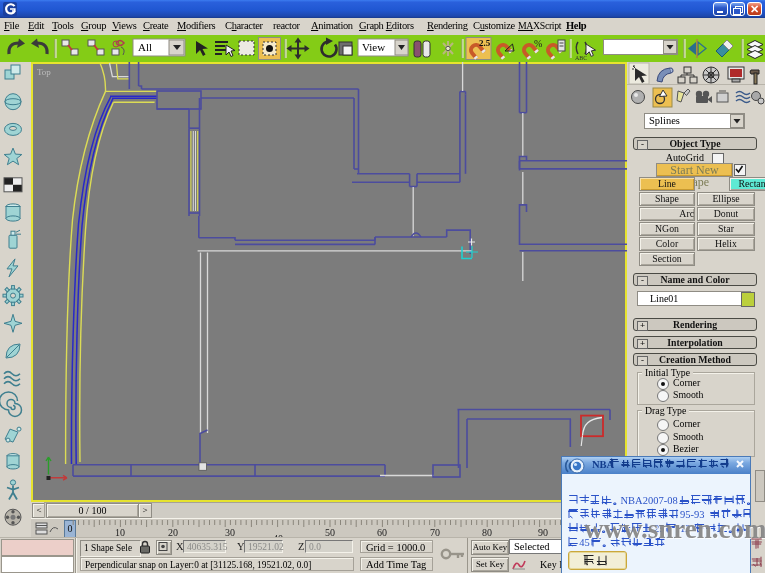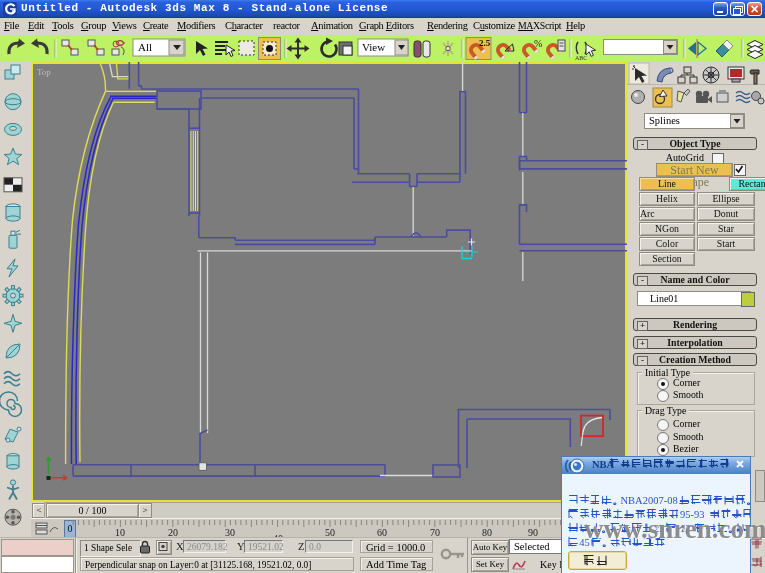--- a/index.html
+++ b/index.html
@@ -6,21 +6,20 @@
 .abs{position:absolute;}
 .btn3{background:#d8d4cb;border:1px solid #8f8c84;box-shadow:inset 1px 1px 0 #f4f2ea, inset -1px -1px 0 #a9a59b;}
 .sunk{background:#d8d4cb;border-top:1px solid #8f8c84;border-left:1px solid #8f8c84;border-bottom:1px solid #f4f2ea;border-right:1px solid #f4f2ea;}
 </style></head><body>
 <div class="abs" style="left:0;top:0;width:765px;height:18px;background:linear-gradient(180deg,#3c7cf0 0%,#2a60dc 12%,#2057d2 55%,#1c47ae 90%,#16398c 100%);">
 <svg class="abs" style="left:3px;top:2px" width="14" height="14" viewBox="0 0 14 14">
       <rect width="14" height="14" rx="2" fill="#1a3f9e"></rect>
       <path d="M11.5 4.2A4.6 4.6 0 1 0 11.8 9" stroke="#fff" stroke-width="2.2" fill="none"></path>
       <path d="M7 7h4.8v2H9" stroke="#fff" stroke-width="1.6" fill="none"></path>
     </svg>
-<div class="abs" style="left:21px;top:2px;color:#fff;font-family:'Liberation Mono',monospace;font-weight:bold;font-size:11px;letter-spacing:0.6px;">Untitled - Autodesk 3ds Max 8  - Stand-alone License</div>
 <div class="abs" style="left:713px;top:2px;width:15px;height:14px;border-radius:3px;background:linear-gradient(180deg,#7da8f2,#2a57c8 40%,#1c44a8);border:1px solid #fff;box-sizing:border-box;">
       <div class="abs" style="left:3px;top:8px;width:6px;height:2px;background:#fff"></div>
     </div>
 <div class="abs" style="left:730px;top:2px;width:15px;height:14px;border-radius:3px;background:linear-gradient(180deg,#7da8f2,#2a57c8 40%,#1c44a8);border:1px solid #fff;box-sizing:border-box;">
       <div class="abs" style="left:4px;top:3px;width:6px;height:5px;border:1px solid #fff"></div>
       <div class="abs" style="left:2px;top:5px;width:6px;height:5px;border:1px solid #fff;background:#2a57c8"></div>
     </div>
 <div class="abs" style="left:747px;top:2px;width:15px;height:14px;border-radius:3px;background:linear-gradient(180deg,#f0a088,#d9512c 40%,#b83a1a);border:1px solid #fff;box-sizing:border-box;color:#fff;font-weight:bold;font-size:11px;text-align:center;line-height:12px;">✕</div>
 </div>
 <div class="abs" style="left:0;top:18px;width:765px;height:17px;background:#d8d4cb;border-bottom:1px solid #b8b4aa;">
@@ -31,23 +30,23 @@
     <div class="abs" style="left:112px;top:2px;font-size:10.5px;letter-spacing:-0.35px;color:#000;"><u>V</u>iews</div>
     <div class="abs" style="left:143px;top:2px;font-size:10.5px;letter-spacing:-0.35px;color:#000;"><u>C</u>reate</div>
     <div class="abs" style="left:177px;top:2px;font-size:10.5px;letter-spacing:-0.35px;color:#000;"><u>M</u>odifiers</div>
     <div class="abs" style="left:225px;top:2px;font-size:10.5px;letter-spacing:-0.35px;color:#000;">C<u>h</u>aracter</div>
     <div class="abs" style="left:273px;top:2px;font-size:10.5px;letter-spacing:-0.35px;color:#000;">reactor</div>
     <div class="abs" style="left:311px;top:2px;font-size:10.5px;letter-spacing:-0.35px;color:#000;"><u>A</u>nimation</div>
     <div class="abs" style="left:359px;top:2px;font-size:10.5px;letter-spacing:-0.35px;color:#000;"><u>G</u>raph <u>E</u>ditors</div>
     <div class="abs" style="left:427px;top:2px;font-size:10.5px;letter-spacing:-0.35px;color:#000;"><u>R</u>endering</div>
     <div class="abs" style="left:473px;top:2px;font-size:10.5px;letter-spacing:-0.35px;color:#000;">C<u>u</u>stomize</div>
     <div class="abs" style="left:518px;top:2px;font-size:9.8px;letter-spacing:-0.35px;color:#000;"><u>MA</u>XScript</div>
-    <div class="abs" style="left:566px;top:2px;font-size:10.5px;letter-spacing:-0.35px;color:#000;"><u>H</u>elp</div>
-  </div>
-<div class="abs" style="left:0;top:35px;width:765px;height:27px;background:#bef264;border-bottom:1px solid #9a968c;">
+    <div class="abs" style="left:566px;top:2px;font-size:10.5px;letter-spacing:-0.35px;color:#000;font-weight:bold;"><u>H</u>elp</div>
+  </div>
+<div class="abs" style="left:0;top:35px;width:765px;height:27px;background:#84cc16;border-bottom:1px solid #9a968c;">
     <svg class="abs" style="left:0;top:0" width="765" height="27" viewBox="0 0 765 27">
       <path d="M9 19 q-1 -11 10 -11" stroke="#3a3a3a" stroke-width="3.2" fill="none"></path>
       <path d="M19 3.5 l6 5 l-8 4.5 z" fill="#3a3a3a"></path>
       <path d="M47 19 q1 -11 -10 -11" stroke="#3a3a3a" stroke-width="3.2" fill="none"></path>
       <path d="M37 3.5 l-6 5 l8 4.5 z" fill="#3a3a3a"></path>
       <line x1="55" y1="4" x2="55" y2="23" stroke="#9a968c"></line>
       <line x1="56" y1="4" x2="56" y2="23" stroke="#f4f2ea"></line>
       <rect x="62" y="5" width="7" height="6" fill="#e8e8e8" stroke="#555"></rect>
       <rect x="71" y="14" width="7" height="6" fill="#e8e8e8" stroke="#555"></rect>
       <line x1="68" y1="10" x2="72" y2="15" stroke="#c03a3a" stroke-width="2"></line>
@@ -372,28 +371,28 @@
     <div class="abs" style="left:6px;top:75px;width:122px;height:11px;background:#ccc8bf;border:1px solid #4a4a44;border-radius:3px;font-size:9.8px;font-weight:bold;text-align:center;color:#111;line-height:11px;">Object Type<div class="abs" style="left:3px;top:1.5px;width:9px;height:8px;background:#d8d4cb;border:1px solid #666;line-height:6px;font-size:9px;font-weight:bold;text-align:center;">-</div></div>
     <div class="abs" style="left:32px;top:90px;width:45px;text-align:right;font-size:10px;">AutoGrid</div>
     <div class="abs" style="left:85px;top:91px;width:10px;height:10px;background:#f4f4f4;border:1px solid #666;"></div>
     <div class="abs" style="left:29px;top:101px;width:75px;height:12px;background:#ecbf51;border:1px solid #8f8c84;box-shadow:inset -1px -1px 0 #c89a30;font-size:12px;text-align:center;color:#7c7c55;line-height:12px;">Start New Shape</div>
     <div class="abs" style="left:107px;top:102px;width:10px;height:10px;background:#f4f4f4;border:1px solid #666;"></div>
     <svg class="abs" style="left:107px;top:102px" width="10" height="10">
       <path d="M2 5 l2.5 3 l4 -6" stroke="#111" stroke-width="1.6" fill="none"></path>
     </svg>
     <div class="abs" style="left:12px;top:114.5px;width:54px;height:12.5px;background:#ecbf51;border:1px solid #8f8c84;box-shadow:inset 1px 1px 0 #f8e0a8, inset -1px -1px 0 #c89a30;font-size:9.8px;text-align:center;line-height:12.5px;color:#111;">Line</div>
     <div class="abs" style="left:70px;top:114.5px;width:56px;height:12.5px;background:#5eead4;border:1px solid #8f8c84;box-shadow:inset 1px 1px 0 #f4f2ea, inset -1px -1px 0 #a9a59b;font-size:9.8px;text-align:center;line-height:12.5px;color:#111;margin-left:32px;">Rectangle</div>
-    <div class="abs" style="left:12px;top:129.5px;width:54px;height:12.5px;background:#d8d4cb;border:1px solid #8f8c84;box-shadow:inset 1px 1px 0 #f4f2ea, inset -1px -1px 0 #a9a59b;font-size:9.8px;text-align:center;line-height:12.5px;color:#111;">Helix</div>
+    <div class="abs" style="left:12px;top:129.5px;width:54px;height:12.5px;background:#d8d4cb;border:1px solid #8f8c84;box-shadow:inset 1px 1px 0 #f4f2ea, inset -1px -1px 0 #a9a59b;font-size:9.8px;text-align:center;line-height:12.5px;color:#111;">Shape</div>
     <div class="abs" style="left:70px;top:129.5px;width:56px;height:12.5px;background:#d8d4cb;border:1px solid #8f8c84;box-shadow:inset 1px 1px 0 #f4f2ea, inset -1px -1px 0 #a9a59b;font-size:9.8px;text-align:center;line-height:12.5px;color:#111;">Ellipse</div>
-    <div class="abs" style="left:12px;top:144.5px;width:54px;height:12.5px;background:#d8d4cb;border:1px solid #8f8c84;box-shadow:inset 1px 1px 0 #f4f2ea, inset -1px -1px 0 #a9a59b;font-size:9.8px;text-align:left;line-height:12.5px;color:#111;">Arc</div>
+    <div class="abs" style="left:12px;top:144.5px;width:54px;height:12.5px;background:#d8d4cb;border:1px solid #8f8c84;box-shadow:inset 1px 1px 0 #f4f2ea, inset -1px -1px 0 #a9a59b;font-size:9.8px;text-align:right;line-height:12.5px;color:#111;">Arc</div>
     <div class="abs" style="left:70px;top:144.5px;width:56px;height:12.5px;background:#d8d4cb;border:1px solid #8f8c84;box-shadow:inset 1px 1px 0 #f4f2ea, inset -1px -1px 0 #a9a59b;font-size:9.8px;text-align:center;line-height:12.5px;color:#111;">Donut</div>
     <div class="abs" style="left:12px;top:159.5px;width:54px;height:12.5px;background:#d8d4cb;border:1px solid #8f8c84;box-shadow:inset 1px 1px 0 #f4f2ea, inset -1px -1px 0 #a9a59b;font-size:9.8px;text-align:center;line-height:12.5px;color:#111;">NGon</div>
     <div class="abs" style="left:70px;top:159.5px;width:56px;height:12.5px;background:#d8d4cb;border:1px solid #8f8c84;box-shadow:inset 1px 1px 0 #f4f2ea, inset -1px -1px 0 #a9a59b;font-size:9.8px;text-align:center;line-height:12.5px;color:#111;">Star</div>
     <div class="abs" style="left:12px;top:174.5px;width:54px;height:12.5px;background:#d8d4cb;border:1px solid #8f8c84;box-shadow:inset 1px 1px 0 #f4f2ea, inset -1px -1px 0 #a9a59b;font-size:9.8px;text-align:center;line-height:12.5px;color:#111;">Color</div>
-    <div class="abs" style="left:70px;top:174.5px;width:56px;height:12.5px;background:#d8d4cb;border:1px solid #8f8c84;box-shadow:inset 1px 1px 0 #f4f2ea, inset -1px -1px 0 #a9a59b;font-size:9.8px;text-align:center;line-height:12.5px;color:#111;">Start</div>
+    <div class="abs" style="left:70px;top:174.5px;width:56px;height:12.5px;background:#d8d4cb;border:1px solid #8f8c84;box-shadow:inset 1px 1px 0 #f4f2ea, inset -1px -1px 0 #a9a59b;font-size:9.8px;text-align:center;line-height:12.5px;color:#111;">Helix</div>
     <div class="abs" style="left:12px;top:189.5px;width:54px;height:12.5px;background:#d8d4cb;border:1px solid #8f8c84;box-shadow:inset 1px 1px 0 #f4f2ea, inset -1px -1px 0 #a9a59b;font-size:9.8px;text-align:center;line-height:12.5px;color:#111;">Section</div>
     <div class="abs" style="left:6px;top:211px;width:122px;height:11px;background:#ccc8bf;border:1px solid #4a4a44;border-radius:3px;font-size:9.8px;font-weight:bold;text-align:center;color:#111;line-height:11px;">Name and Color<div class="abs" style="left:3px;top:1.5px;width:9px;height:8px;background:#d8d4cb;border:1px solid #666;line-height:6px;font-size:9px;font-weight:bold;text-align:center;">-</div></div>
     <div class="abs" style="left:10px;top:229px;width:100px;height:13px;background:#fff;border:1px solid #8f8c84;font-size:10px;padding-left:12px;line-height:14px;">Line01</div>
     <div class="abs" style="left:114px;top:229.5px;width:12px;height:13px;background:#bbcf3c;border:1px solid #666;"></div>
     <div class="abs" style="left:6px;top:256px;width:122px;height:11px;background:#ccc8bf;border:1px solid #4a4a44;border-radius:3px;font-size:9.8px;font-weight:bold;text-align:center;color:#111;line-height:11px;">Rendering<div class="abs" style="left:3px;top:1.5px;width:9px;height:8px;background:#d8d4cb;border:1px solid #666;line-height:6px;font-size:9px;font-weight:bold;text-align:center;">+</div></div>
     <div class="abs" style="left:6px;top:274px;width:122px;height:11px;background:#ccc8bf;border:1px solid #4a4a44;border-radius:3px;font-size:9.8px;font-weight:bold;text-align:center;color:#111;line-height:11px;">Interpolation<div class="abs" style="left:3px;top:1.5px;width:9px;height:8px;background:#d8d4cb;border:1px solid #666;line-height:6px;font-size:9px;font-weight:bold;text-align:center;">+</div></div>
     <div class="abs" style="left:6px;top:291px;width:122px;height:11px;background:#ccc8bf;border:1px solid #4a4a44;border-radius:3px;font-size:9.8px;font-weight:bold;text-align:center;color:#111;line-height:11px;">Creation Method<div class="abs" style="left:3px;top:1.5px;width:9px;height:8px;background:#d8d4cb;border:1px solid #666;line-height:6px;font-size:9px;font-weight:bold;text-align:center;">-</div></div>
     <div class="abs" style="left:10px;top:310px;width:116px;height:31px;border:1px solid #aaa69c;box-shadow:inset 1px 1px 0 #f4f2ea;"></div>
     <div class="abs" style="left:15px;top:305px;background:#d8d4cb;padding:0 3px;font-size:9.8px;">Initial Type</div>
     <div class="abs" style="left:30px;top:316px;width:10px;height:10px;border-radius:50%;background:#f6f6f6;border:1px solid #777;">
@@ -537,39 +536,39 @@
       <line x1="592.4" y1="1" x2="592.4" y2="6" stroke="#8a867c"></line>
     </svg>
     <div class="abs" style="left:79px;top:8px;width:20px;text-align:center;font-size:10px;color:#222;">10</div>
     <div class="abs" style="left:132px;top:8px;width:20px;text-align:center;font-size:10px;color:#222;">20</div>
     <div class="abs" style="left:184px;top:8px;width:20px;text-align:right;font-size:10px;color:#222;">30</div>
     <div class="abs" style="left:237px;top:14px;width:20px;text-align:center;font-size:10px;color:#222;">40</div>
     <div class="abs" style="left:289px;top:8px;width:20px;text-align:center;font-size:10px;color:#222;">50</div>
     <div class="abs" style="left:341px;top:8px;width:20px;text-align:center;font-size:10px;color:#222;">60</div>
     <div class="abs" style="left:394px;top:8px;width:20px;text-align:center;font-size:10px;color:#222;">70</div>
     <div class="abs" style="left:446px;top:8px;width:20px;text-align:center;font-size:10px;color:#222;">80</div>
-    <div class="abs" style="left:492px;top:8px;width:20px;text-align:center;font-size:10px;color:#222;font-family:Liberation Serif, serif;">90</div>
+    <div class="abs" style="left:507px;top:8px;width:20px;text-align:left;font-size:10px;color:#222;font-family:Liberation Serif, serif;">90</div>
   </div>
 <div class="abs" style="left:0;top:537px;width:765px;height:36px;background:#d8d4cb;border-top:1px solid #b8b4aa;">
     <div class="abs" style="left:1px;top:1px;width:71px;height:15px;background:#eccfc9;border:1px solid #9a968c;"></div>
     <div class="abs" style="left:1px;top:18px;width:71px;height:15px;background:#fff;border:1px solid #9a968c;"></div>
     <div class="abs" style="left:75px;top:0;width:1px;height:36px;background:#9a968c;"></div>
     <div class="abs" style="left:76px;top:0;width:1px;height:36px;background:#f4f2ea;"></div>
     <div class="abs sunk" style="left:80px;top:2px;width:56px;height:13px;font-size:9.3px;padding:2px 0 0 3px;">1 Shape Sele</div>
     <svg class="abs" style="left:139px;top:2px" width="12" height="14">
       <rect x="1.5" y="6" width="9" height="7" rx="1" fill="#6a6a66" stroke="#222"></rect>
       <path d="M3.5 6 v-2 a2.5 2.5 0 0 1 5 0 v2" fill="none" stroke="#333" stroke-width="1.4"></path>
     </svg>
     <div class="abs btn3" style="left:156px;top:1.5px;width:14px;height:13px;"></div>
     <svg class="abs" style="left:156px;top:1.5px" width="14" height="13">
       <rect x="3" y="2.5" width="8" height="8" fill="none" stroke="#444"></rect>
       <circle cx="7" cy="6.5" r="1.8" fill="#444"></circle>
     </svg>
     <div class="abs" style="left:176px;top:3px;font-size:10.5px;color:#222;">X:</div>
-    <div class="abs" style="left:183px;top:1.5px;width:43px;height:13px;background:#d4d2ca;border:1px solid #777;border-bottom-color:#f4f2ea;border-right-color:#f4f2ea;font-size:9.5px;color:#8a8a88;padding:1.5px 0 0 3px;box-sizing:border-box;">26079.182</div>
+    <div class="abs" style="left:183px;top:1.5px;width:43px;height:13px;background:#d4d2ca;border:1px solid #777;border-bottom-color:#f4f2ea;border-right-color:#f4f2ea;font-size:9.5px;color:#8a8a88;padding:1.5px 0 0 3px;box-sizing:border-box;">40635.315</div>
     <div class="abs" style="left:237px;top:3px;font-size:10.5px;color:#222;">Y:</div>
     <div class="abs" style="left:244px;top:1.5px;width:39px;height:13px;background:#d4d2ca;border:1px solid #777;border-bottom-color:#f4f2ea;border-right-color:#f4f2ea;font-size:9.5px;color:#8a8a88;padding:1.5px 0 0 3px;box-sizing:border-box;">19521.02</div>
     <div class="abs" style="left:298px;top:3px;font-size:10.5px;color:#222;">Z:</div>
     <div class="abs" style="left:305px;top:1.5px;width:48px;height:13px;background:#d4d2ca;border:1px solid #777;border-bottom-color:#f4f2ea;border-right-color:#f4f2ea;font-size:9.5px;color:#8a8a88;padding:1.5px 0 0 3px;box-sizing:border-box;">0.0</div>
     <div class="abs" style="left:360px;top:1.5px;width:73px;height:13.5px;border:1px solid #a5a198;box-shadow:inset 1px 1px 0 #f4f2ea;font-size:10.5px;padding:1px 0 0 5px;box-sizing:border-box;">Grid = 1000.0</div>
     <svg class="abs" style="left:440px;top:10px" width="26" height="14">
       <circle cx="6" cy="6" r="4.2" fill="none" stroke="#98948a" stroke-width="2.4"></circle>
       <line x1="10" y1="6" x2="24" y2="6" stroke="#98948a" stroke-width="2.4"></line>
       <line x1="18" y1="6" x2="18" y2="10" stroke="#98948a" stroke-width="2.4"></line>
       <line x1="22" y1="6" x2="22" y2="9" stroke="#98948a" stroke-width="2.4"></line>

